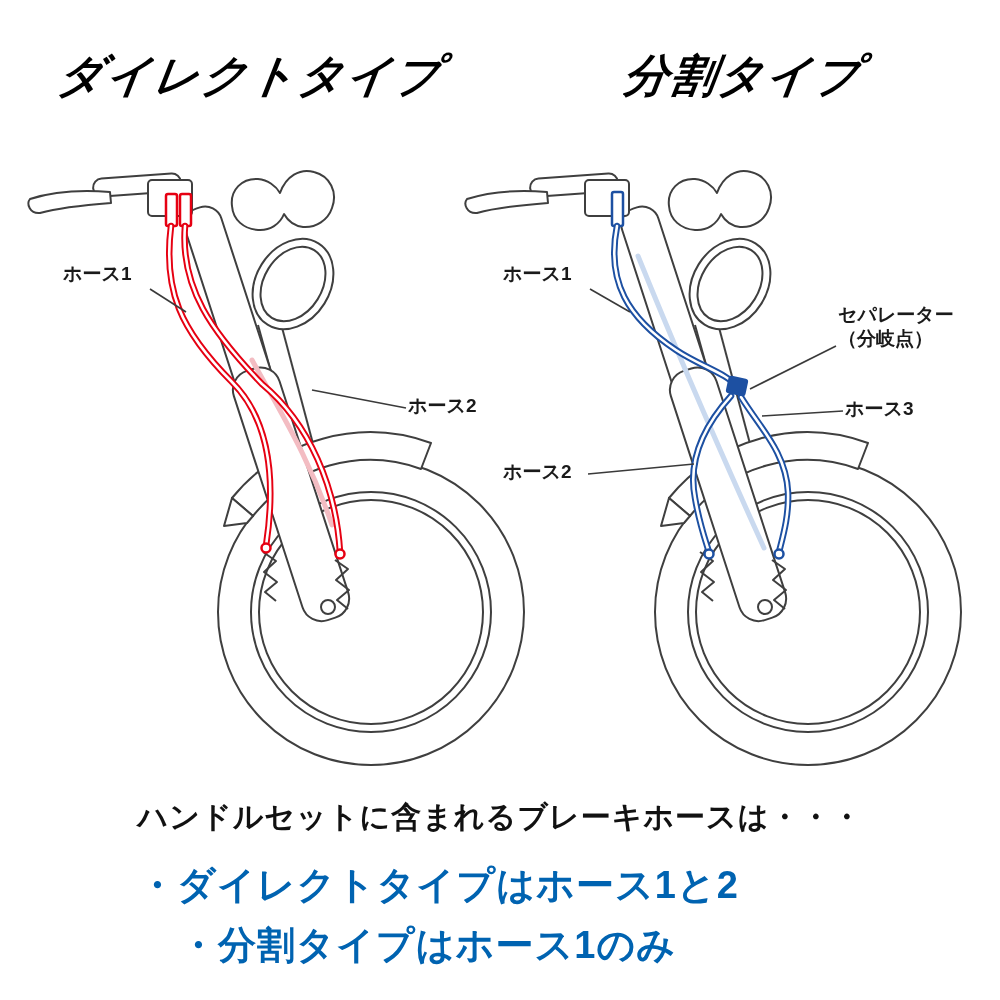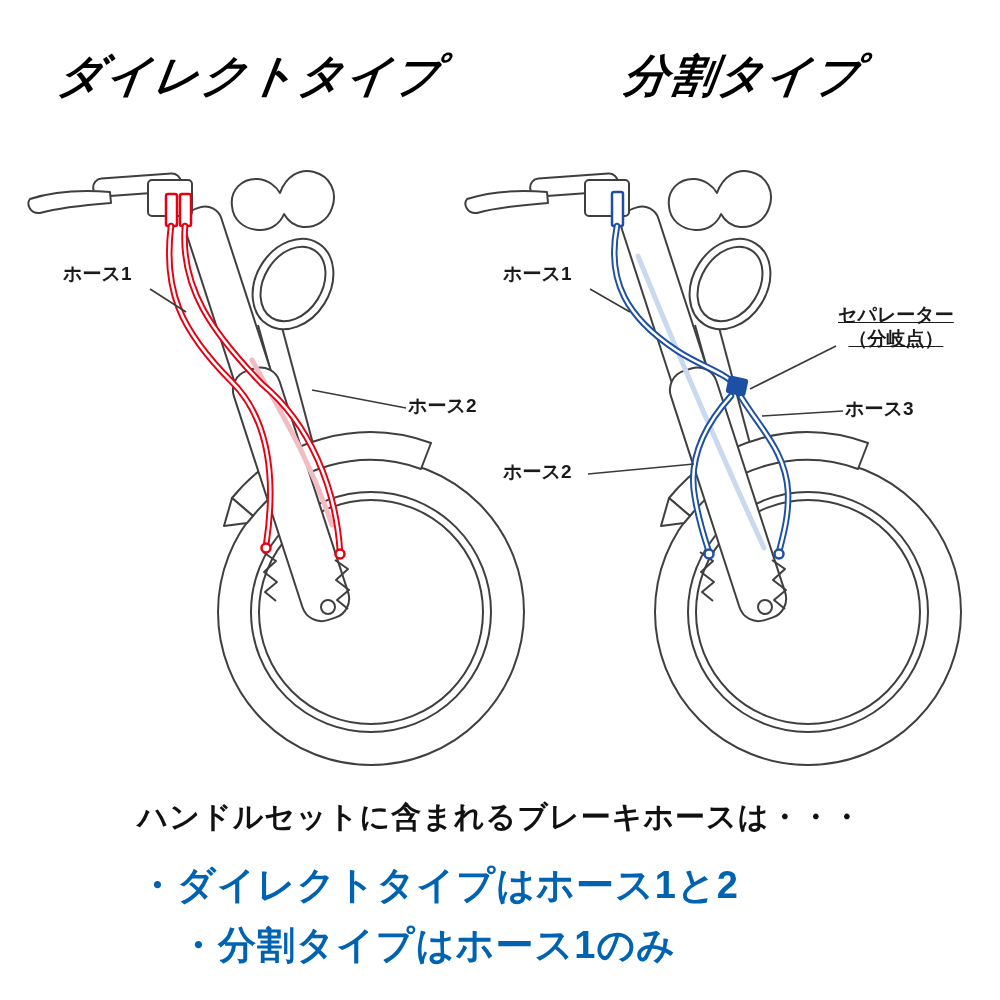--- a/index.html
+++ b/index.html
@@ -21,21 +21,21 @@
   .hose-red{stroke:var(--direct-hose);stroke-width:6.5;fill:none;stroke-linecap:round;}
   .hose-blue{stroke:var(--split-hose);stroke-width:6.5;fill:none;stroke-linecap:round;}
   .hose-core{stroke:#fff;stroke-width:2.6;fill:none;stroke-linecap:round;}
   .faint-red{stroke:#f3bcc2;stroke-width:5;fill:none;stroke-linecap:round;}
   .faint-blue{stroke:#c9d9ef;stroke-width:5;fill:none;stroke-linecap:round;}
   .fitting-red{fill:#fff;stroke:var(--direct-hose);stroke-width:2.5;}
   .fitting-blue{fill:#fff;stroke:var(--split-hose);stroke-width:2.5;}
   .sep-block{fill:var(--split-hose);stroke:none;}
   .leader{stroke:#3a3a3a;stroke-width:1.6;}
   .label{position:absolute;font-size:19px;font-weight:600;color:#1a1a1a;
-         white-space:pre-line;line-height:1.25;text-align:center;}
+         white-space:pre-line;line-height:1.25;}
   .caption-heading{position:absolute;left:0;top:797px;width:1000px;text-align:center;
          font-size:30px;font-weight:800;color:#111;letter-spacing:1px;}
   .caption-bullet{position:absolute;left:138px;font-size:38px;font-weight:700;
          color:var(--caption-blue);letter-spacing:1px;white-space:nowrap;}
   .bullet-1{top:860px;}
   .bullet-2{top:920px;margin-left:41px;}
 </style>
 </head>
 <body>
 
@@ -118,21 +118,21 @@
       <line class="leader" x1="590" y1="289" x2="630" y2="312"></line>
       <line class="leader" x1="836" y1="346" x2="750" y2="389"></line>
       <line class="leader" x1="843" y1="411" x2="762" y2="416"></line>
       <line class="leader" x1="588" y1="474" x2="694" y2="464"></line>
     </g>
   </svg>
 
   <div class="label" style="left:63px;top:262px;">ホース1</div>
   <div class="label" style="left:408px;top:394px;">ホース2</div>
   <div class="label" style="left:503px;top:262px;">ホース1</div>
-  <div class="label" style="left:838px;top:303px;text-decoration:underline;">セパレーター
+  <div class="label" style="left:838px;top:303px;">セパレーター
 （分岐点）</div>
   <div class="label" style="left:845px;top:397px;">ホース3</div>
   <div class="label" style="left:503px;top:460px;">ホース2</div>
 
   <div class="caption-heading">ハンドルセットに含まれるブレーキホースは・・・</div>
   <div class="caption-bullet bullet-1">・ダイレクトタイプはホース1と2</div>
   <div class="caption-bullet bullet-2">・分割タイプはホース1のみ</div>
 
 </div>
 

